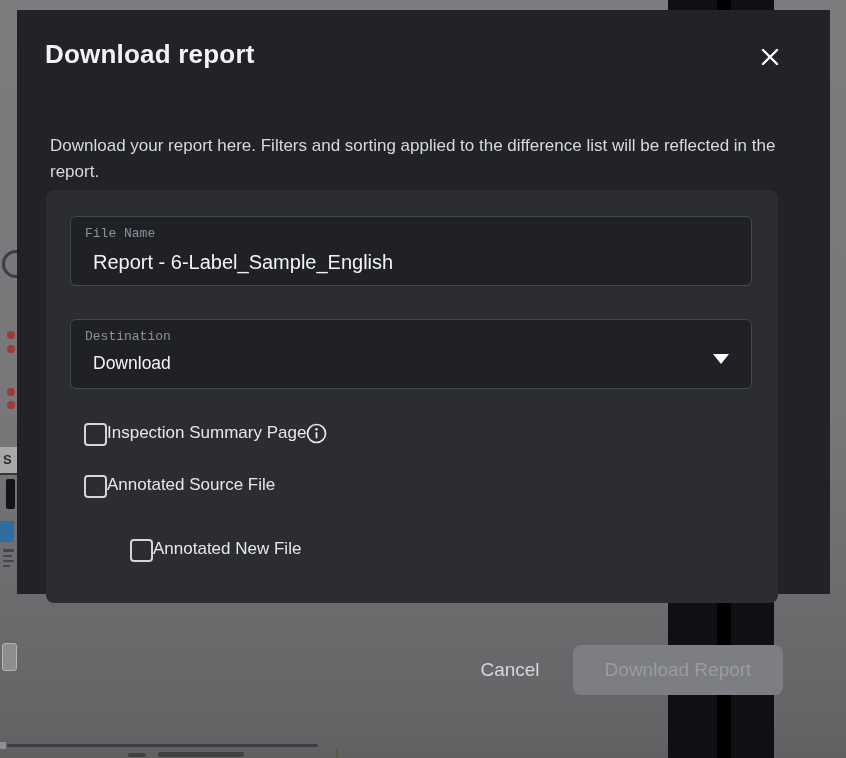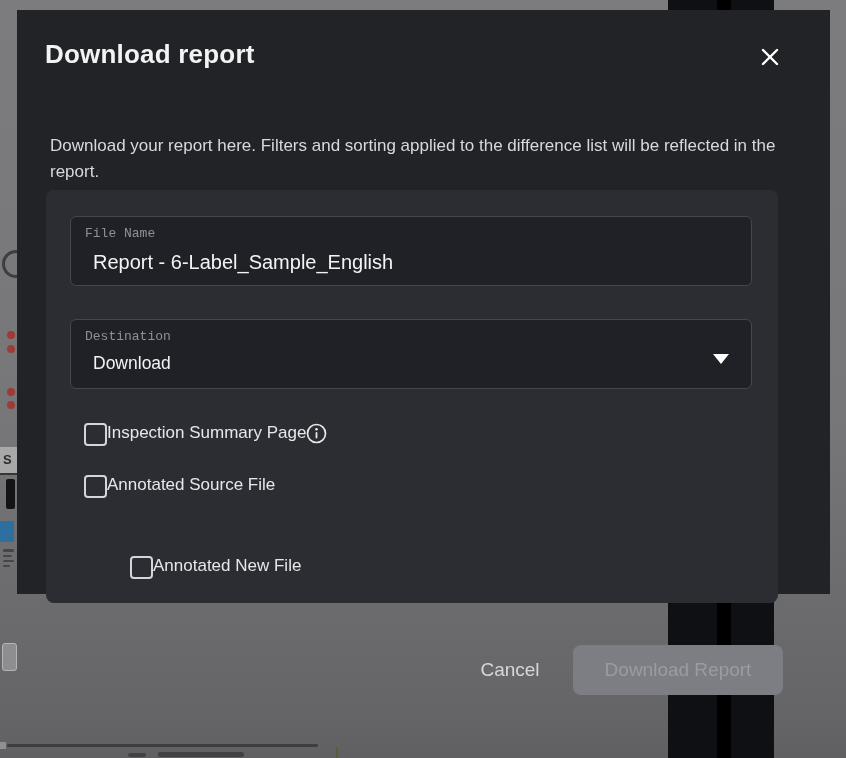--- a/index.html
+++ b/index.html
@@ -157,21 +157,21 @@
             <rect x="9.6" y="9" width="1.8" height="6.4" rx="0.9" fill="#e8e9eb"></rect>
           </svg>
         </button>
       </div>
 
       <div class="check-row" style="top:285px;">
         <span class="checkbox"></span>
         <span class="check-label">Annotated Source File</span>
       </div>
 
-      <div class="check-row" style="top:366px;padding-left:46px;">
+      <div class="check-row" style="top:349px;padding-left:46px;">
         <span class="checkbox"></span>
         <span class="check-label">Annotated New File</span>
       </div>
 
     </div>
 
     <button class="cancel-btn">Cancel</button>
     <button class="download-btn" disabled="">Download Report</button>
 
   </div>

